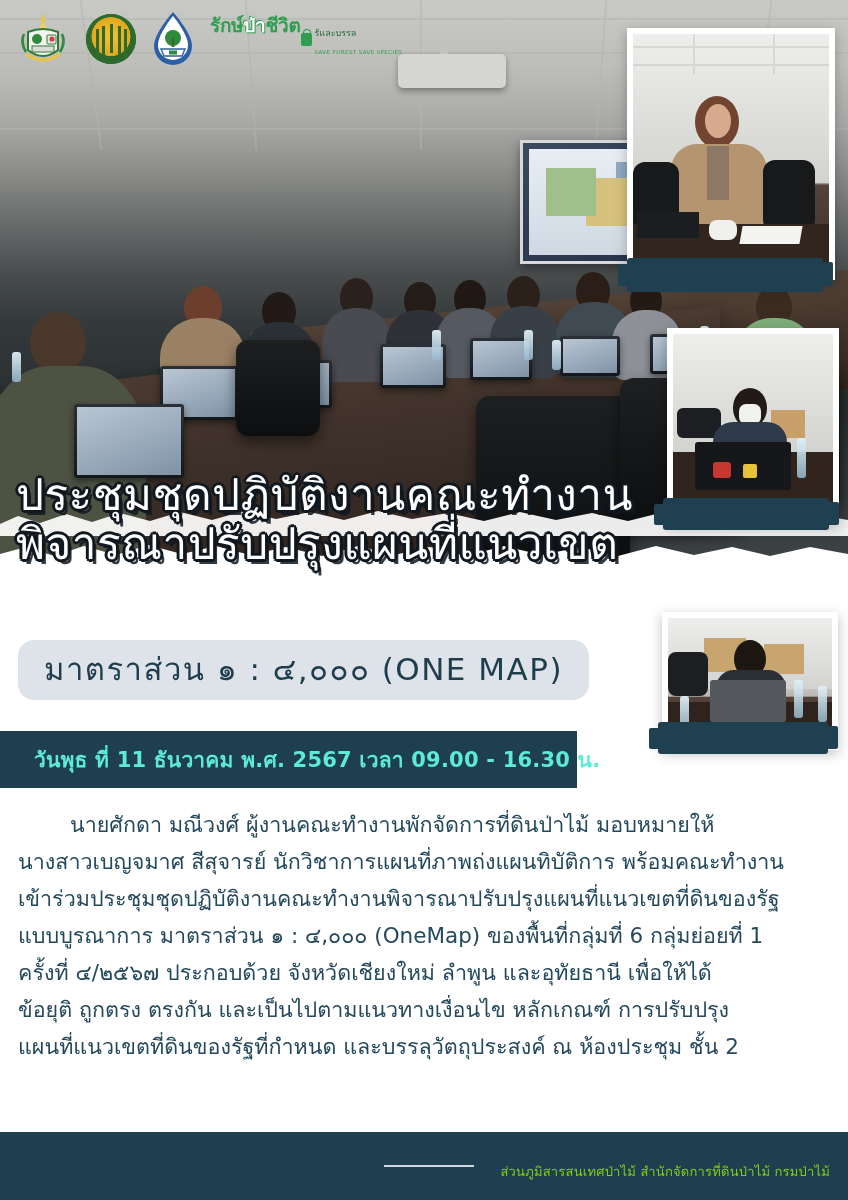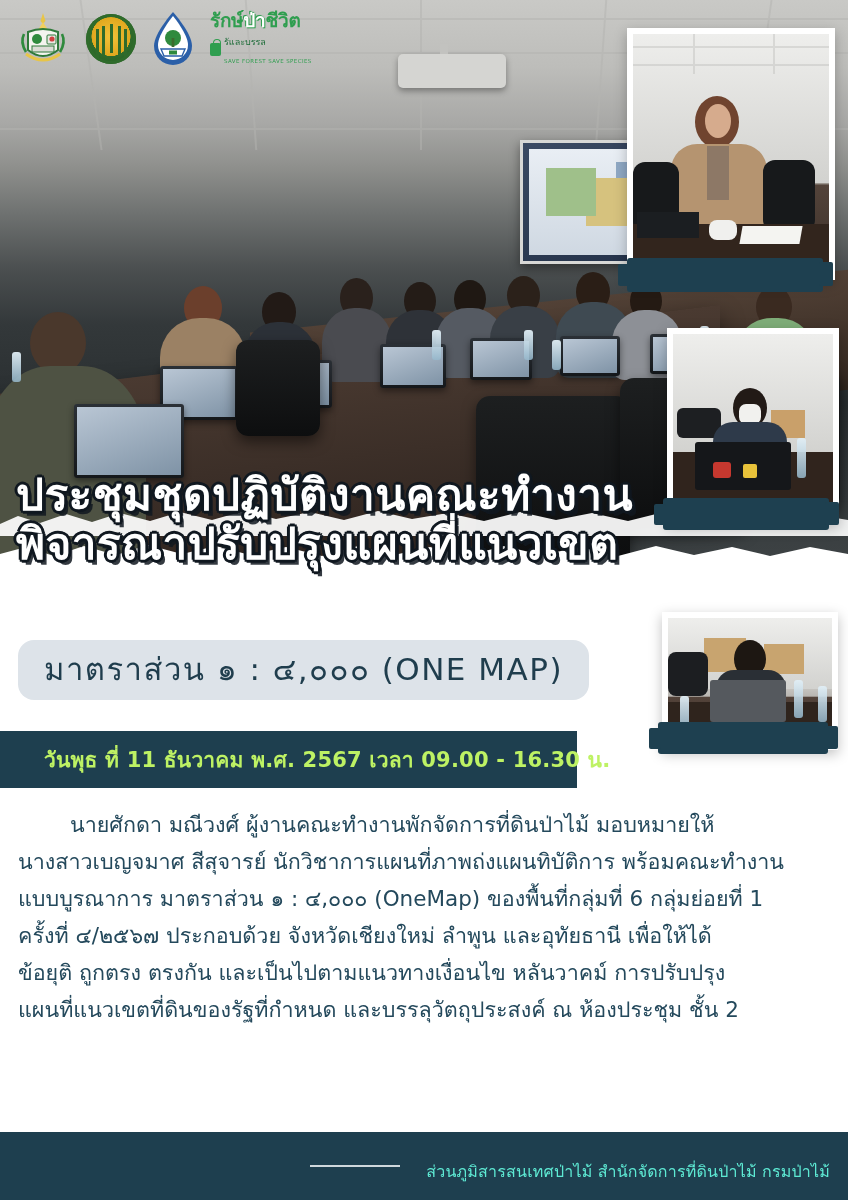--- a/index.html
+++ b/index.html
@@ -33,34 +33,34 @@
   .bottle{position:absolute;width:9px;height:30px;border-radius:3px;background:linear-gradient(180deg,rgba(225,238,245,.95),rgba(150,185,205,.85));}
   .laptop{position:absolute;background:linear-gradient(180deg,#2b3036,#15181b);border-radius:3px;box-shadow:0 3px 7px rgba(0,0,0,.45);}
   .laptop em{position:absolute;left:3px;top:3px;right:3px;bottom:3px;background:linear-gradient(160deg,#b9c6d4,#7f93a6);display:block;}
 
   
   .torn{position:absolute;left:0;width:848px;height:34px;pointer-events:none;}
   .torn svg{display:block;width:848px;height:34px;}
 
   
   .title-wrap{position:absolute;left:16px;top:470px;width:660px;z-index:6;}
-  .tline{font-family:"Liberation Sans","DejaVu Sans",sans-serif;font-weight:bold;font-size:44px;line-height:49px;
+  .tline{font-family:"Liberation Sans","DejaVu Sans",sans-serif;font-weight:normal;font-size:44px;line-height:49px;
     color:#ffffff;letter-spacing:.5px;white-space:nowrap;
     text-shadow:
       -2px -2px 0 #101820, 2px -2px 0 #101820, -2px 2px 0 #101820, 2px 2px 0 #101820,
       -3px 0 0 #101820, 3px 0 0 #101820, 0 -3px 0 #101820, 0 3px 0 #101820,
       4px 5px 0 rgba(16,24,32,.85);}
 
   .scale-pill{position:absolute;left:18px;top:640px;z-index:7;background:#dde3e9;color:#1f3d4d;
     border-radius:16px;padding:10px 26px 12px 26px;font-size:31px;line-height:38px;letter-spacing:1.5px;
     font-family:"DejaVu Sans","Liberation Sans",sans-serif;white-space:nowrap;}
 
   .date-bar{position:absolute;left:0;top:731px;width:577px;height:57px;z-index:7;background:#1e3f4f;
     display:flex;align-items:center;}
-  .date-bar span{color:#bef264;font-weight:bold;font-size:21px;letter-spacing:.2px;padding-left:44px;white-space:nowrap;
+  .date-bar span{color:#5eead4;font-weight:bold;font-size:21px;letter-spacing:.2px;padding-left:34px;white-space:nowrap;
     font-family:"DejaVu Sans","Liberation Sans",sans-serif;}
 
   
   .inset{position:absolute;z-index:5;background:#ffffff;box-shadow:0 4px 12px rgba(0,0,0,.25);}
   .inset .ph{position:absolute;left:6px;top:6px;right:6px;bottom:6px;overflow:hidden;background:#c8c8c5;}
   .brush{position:absolute;background:#1e4050;border-radius:3px;z-index:6;}
   .brush:before{content:"";position:absolute;left:-9px;top:6px;width:12px;height:66%;background:#1e4050;border-radius:2px;}
   .brush:after{content:"";position:absolute;right:-10px;top:4px;width:14px;height:72%;background:#1e4050;border-radius:2px;}
 
   .room-bg{position:absolute;inset:0;background:linear-gradient(180deg,#e3e3e1 0%,#d6d6d3 48%,#b9b6b1 62%,#53433a 63%,#3b2f28 100%);}
@@ -69,31 +69,31 @@
   
   .body-text{position:absolute;left:18px;top:806px;width:812px;z-index:4;color:#24495c;
     font-family:"DejaVu Sans","Liberation Sans",sans-serif;font-size:21.5px;line-height:37px;}
   .body-text p{margin:0;white-space:nowrap;}
   .body-text p.indent{text-indent:52px;}
 
   
   .footer{position:absolute;left:0;top:1132px;width:848px;height:68px;background:#1e3f4f;z-index:8;
     display:flex;align-items:center;justify-content:flex-end;}
   .footer .rule{width:90px;height:2px;background:#cfd8dd;margin-right:26px;}
-  .footer .ftxt{color:#5eead4;font-size:16px;letter-spacing:.2px;padding-right:18px;white-space:nowrap;
+  .footer .ftxt{color:#84cc16;font-size:13px;letter-spacing:.2px;padding-right:18px;white-space:nowrap;
     font-family:"DejaVu Sans","Liberation Sans",sans-serif;margin-top:10px;}
 
   
   .logos{position:absolute;left:14px;top:8px;height:62px;display:flex;align-items:center;gap:14px;z-index:9;}
   .logo{position:relative;}
   .logo-garuda{width:58px;height:58px;}
   .logo-seal{width:50px;height:50px;border-radius:50%;background:radial-gradient(circle at 50% 45%,#f2c23a 0%,#e0a81e 52%,#2f6b2b 53%,#23571f 100%);box-shadow:inset 0 0 0 3px #2f6b2b;}
   .logo-seal:after{content:"";position:absolute;left:50%;top:20%;width:3px;height:58%;margin-left:-1.5px;background:#2f6b2b;box-shadow:-8px 2px 0 #2f6b2b,8px 2px 0 #2f6b2b,-14px 5px 0 #2f6b2b,14px 5px 0 #2f6b2b;}
   .logo-drop{width:46px;height:56px;}
-  .logo-rak{height:46px;display:flex;flex-direction:column;justify-content:center;}
+  .logo-rak{height:46px;display:flex;flex-direction:row;}
   .rak-top{font-size:19px;font-weight:bold;color:#2f9e4f;line-height:19px;letter-spacing:-.3px;
     font-family:"DejaVu Sans","Liberation Sans",sans-serif;}
   .rak-top b{color:#ffffff;text-shadow:0 0 2px #2f9e4f,1px 1px 0 #2f9e4f,-1px -1px 0 #2f9e4f;}
   .rak-bot{display:flex;align-items:center;gap:3px;margin-top:1px;}
   .rak-lock{width:11px;height:13px;background:#2f9e4f;border-radius:2px;position:relative;}
   .rak-lock:before{content:"";position:absolute;left:2.5px;top:-4px;width:6px;height:6px;border:1.6px solid #2f9e4f;border-bottom:none;border-radius:4px 4px 0 0;}
   .rak-sub{font-size:9px;color:#1b6b36;line-height:10px;font-family:"DejaVu Sans","Liberation Sans",sans-serif;}
   .rak-eng{font-size:5.5px;color:#2f9e4f;letter-spacing:.4px;line-height:7px;
     font-family:"DejaVu Sans","Liberation Sans",sans-serif;}
 </style>
@@ -320,23 +320,24 @@
 
   <div class="scale-pill">มาตราส่วน ๑ : ๔,๐๐๐ (ONE MAP)</div>
 
   <div class="date-bar">
     <span>วันพุธ ที่ 11 ธันวาคม พ.ศ. 2567 เวลา 09.00 - 16.30 น.</span>
   </div>
 
   <div class="body-text">
     <p class="indent">นายศักดา มณีวงศ์ ผู้งานคณะทำงานพักจัดการที่ดินป่าไม้ มอบหมายให้</p>
     <p>นางสาวเบญจมาศ สีสุจารย์ นักวิชาการแผนที่ภาพถ่งแผนทิบัติการ พร้อมคณะทำงาน</p>
+    <p>เข้าร่วมประชุมชุดปฏิบัติงานคณะทำงานพิจารณาปรับปรุงแผนที่แนวเขตที่ดินของรัฐ</p>
     <p>แบบบูรณาการ มาตราส่วน ๑ : ๔,๐๐๐ (OneMap) ของพื้นที่กลุ่มที่ 6 กลุ่มย่อยที่ 1</p>
     <p>ครั้งที่ ๔/๒๕๖๗ ประกอบด้วย จังหวัดเชียงใหม่ ลำพูน และอุทัยธานี เพื่อให้ได้</p>
-    <p>ข้อยุติ ถูกตรง ตรงกัน และเป็นไปตามแนวทางเงื่อนไข หลันวาคม์ การปรับปรุง</p>
+    <p>ข้อยุติ ถูกตรง ตรงกัน และเป็นไปตามแนวทางเงื่อนไข หลักเกณฑ์ การปรับปรุง</p>
     <p>แผนที่แนวเขตที่ดินของรัฐที่กำหนด และบรรลุวัตถุประสงค์ ณ ห้องประชุม ชั้น 2</p>
   </div>
 
   <div class="footer">
     <div class="rule"></div>
     <div class="ftxt">ส่วนภูมิสารสนเทศป่าไม้  สำนักจัดการที่ดินป่าไม้  กรมป่าไม้</div>
   </div>
 
 </div>
 

